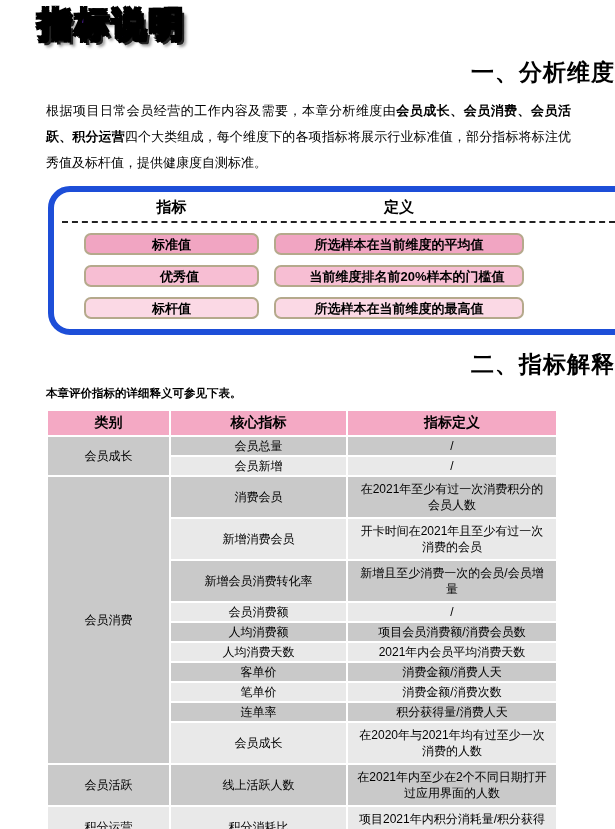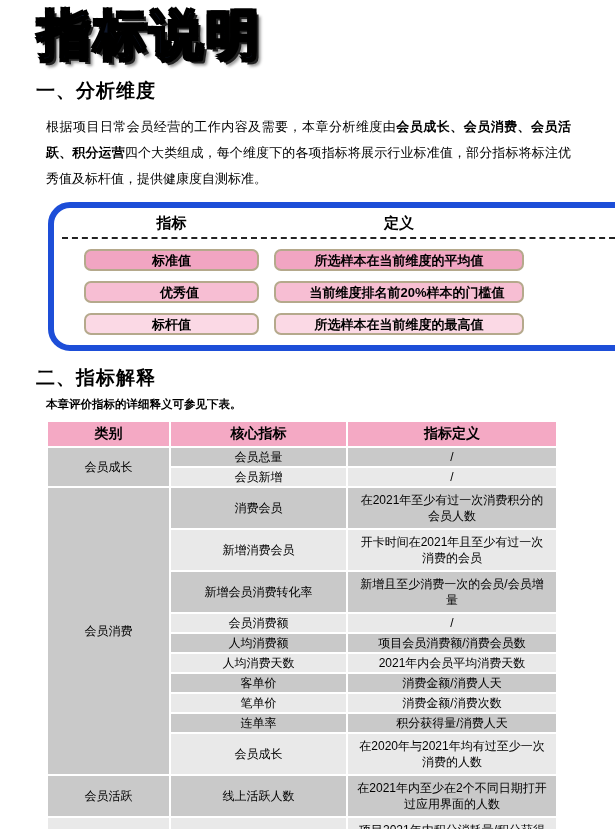--- a/index.html
+++ b/index.html
@@ -8,38 +8,39 @@
     width: 615px; height: 829px;
     font-family: "Liberation Sans", sans-serif;
     color: #000;
     overflow: hidden;
   }
   .page { position: relative; width: 615px; height: 829px; }
 
   
   .big-title {
     margin: 6px 0 0 38px;
-    font-size: 53px;
+    font-size: 34px;
     font-weight: bold;
     letter-spacing: 3px;
-    color: #0f172a;
+    color: #4c1d95;
     -webkit-text-stroke: 2px #000;
     text-shadow:
       -2px -2px 0 #000, 2px -2px 0 #000, -2px 2px 0 #000, 2px 2px 0 #000,
       4px 4px 0 #222, 6px 6px 3px #9a9a9a;
     display: inline-block;
     line-height: 1.1;
   }
 
   
   .sec-heading {
     margin: 14px 0 0 36px;
-    font-size: 19px;
+    font-size: 23px;
     font-weight: bold;
     letter-spacing: 1px;
+    text-align: right;
   }
 
   
   .lead {
     margin: 10px 44px 0 46px;
     font-size: 13px;
     line-height: 26px;
     text-align: justify;
   }
   .lead .bold-seg { font-weight: bold; }

